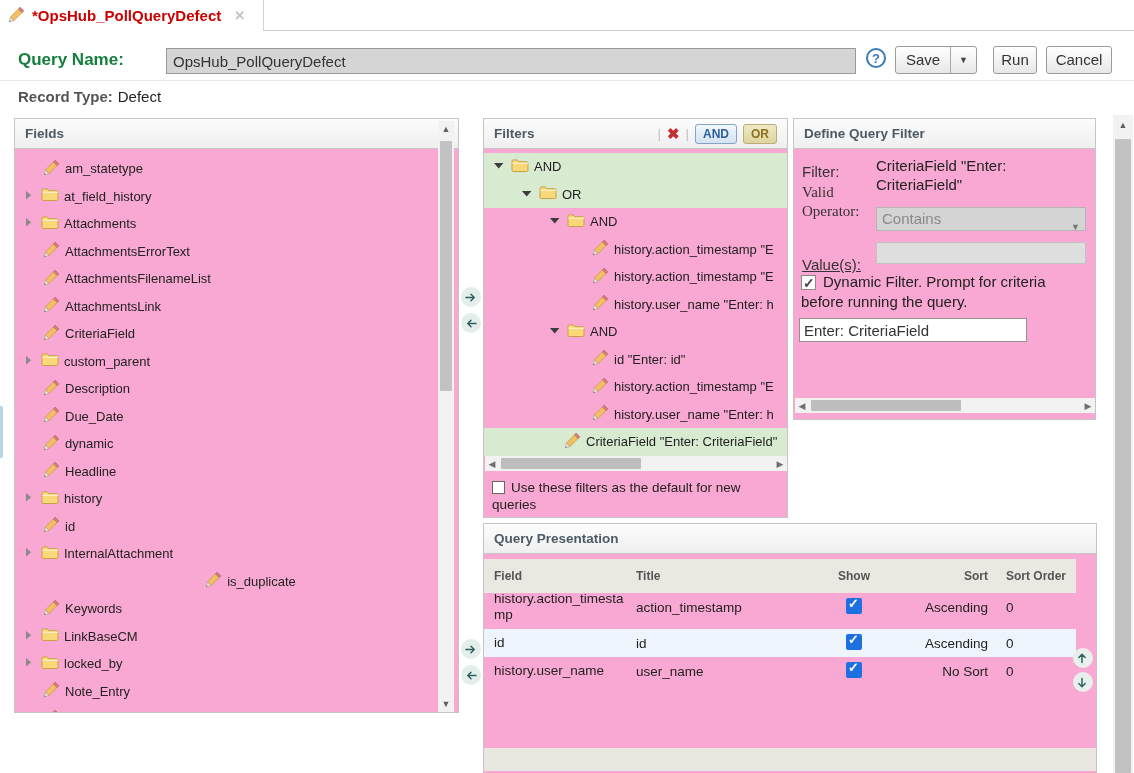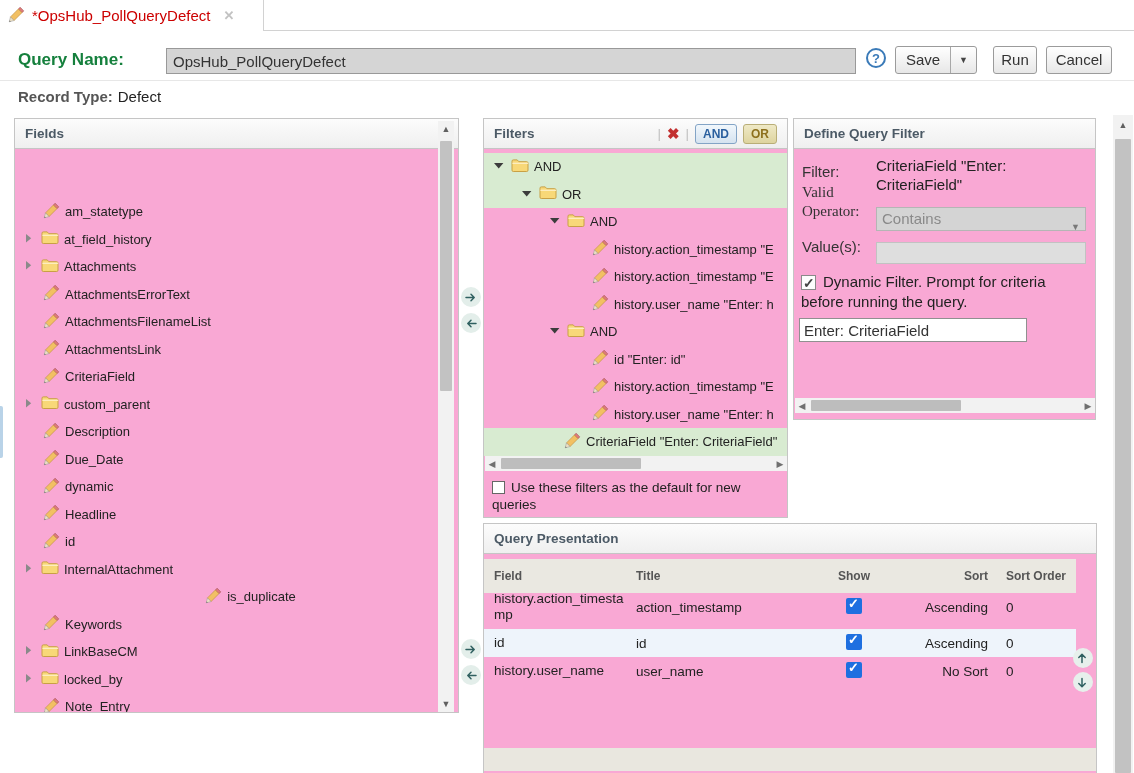--- a/index.html
+++ b/index.html
@@ -5,21 +5,21 @@
   * { margin:0; padding:0; box-sizing:border-box; }
   html,body { background:#fff; }
   .page {
     position:relative; width:1134px; height:773px; overflow:hidden;
     font-family:"Liberation Sans", sans-serif; font-size:13px; color:#222; background:#fff;
   }
   
   .tabbar { position:absolute; left:0; top:0; width:1134px; height:31px; background:#fff; border-bottom:1px solid #d2d2d2; }
   .tab { position:absolute; left:0; top:0; width:264px; height:31px; background:#fff;
          border-right:1px solid #d2d2d2; display:flex; align-items:center; padding-left:8px; gap:7px; }
-  .tab-title { color:#cc0000; font-weight:normal; font-size:15px; white-space:nowrap; }
+  .tab-title { color:#cc0000; font-weight:bold; font-size:15px; white-space:nowrap; }
   .tab-close { color:#c2c2c2; font-size:13px; font-weight:bold; margin-left:6px; cursor:default; }
   
   .toolbar-divider { position:absolute; left:0; top:80px; width:1134px; height:1px; background:#e7e7e7; }
   .qn-label { position:absolute; left:18px; top:50px; font-size:17px; font-weight:bold; color:#15803d; }
   .qn-input { position:absolute; left:166px; top:48px; width:690px; height:26px; background:#d5d5d5;
               border:1px solid #999; font-family:"Liberation Sans", sans-serif; font-size:15px; color:#333; padding:0 6px; }
   .help-icon { position:absolute; left:866px; top:48px; width:20px; height:20px; border:2px solid #3a7ab8;
                border-radius:50%; color:#3a7ab8; font-weight:bold; font-size:13px; text-align:center; line-height:17px; background:#fff; }
   .btn { position:absolute; top:46px; height:28px; background:linear-gradient(#ffffff,#e7e7e7);
          border:1px solid #9b9b9b; border-radius:3px; font-family:"Liberation Sans", sans-serif;
@@ -136,21 +136,21 @@
     <span class="rt-label">Record Type:</span><span class="rt-value">Defect</span>
   </div>
 
   <div class="left-sliver"></div>
 
   <div class="panel" id="fields-panel">
     <div class="panel-header">
       <span>Fields</span>
     </div>
     <div class="tree-body" id="fields-body">
-        <div class="tree-row" style="padding-left: 7px; margin-top: 43px;">
+        <div class="tree-row" style="padding-left: 7px;">
           <span class="sp16"></span>
           <span class="gap"></span>
           <span class="icon-svg"><svg width="17" height="17" viewBox="0 0 16 16">
               <path d="M11.4 1.2l3.4 3.4-1.7 1.7-3.4-3.4z" fill="#e07b7b" stroke="#a05050" stroke-width="0.6"></path>
               <path d="M9.7 2.9l3.4 3.4-7.4 7.4-3.4-3.4z" fill="#f2c063" stroke="#c09040" stroke-width="0.6"></path>
               <path d="M2.3 10.3l3.4 3.4-4.5 1.2z" fill="#efe2c4" stroke="#9a9a9a" stroke-width="0.5"></path>
               <path d="M1.2 14.9l1.4-.37-1-1z" fill="#555"></path>
             </svg></span>
           <span class="tlabel">am_statetype</span>
         </div>
@@ -267,20 +267,31 @@
         <div class="tree-row" style="padding-left: 7px;">
           <span class="sp16"></span>
           <span class="gap"></span>
           <span class="icon-svg"><svg width="17" height="17" viewBox="0 0 16 16">
               <path d="M11.4 1.2l3.4 3.4-1.7 1.7-3.4-3.4z" fill="#e07b7b" stroke="#a05050" stroke-width="0.6"></path>
               <path d="M9.7 2.9l3.4 3.4-7.4 7.4-3.4-3.4z" fill="#f2c063" stroke="#c09040" stroke-width="0.6"></path>
               <path d="M2.3 10.3l3.4 3.4-4.5 1.2z" fill="#efe2c4" stroke="#9a9a9a" stroke-width="0.5"></path>
               <path d="M1.2 14.9l1.4-.37-1-1z" fill="#555"></path>
             </svg></span>
           <span class="tlabel">Headline</span>
+        </div>
+        <div class="tree-row" style="padding-left: 7px;">
+          <span class="icon-svg"><svg width="14" height="11" viewBox="0 0 14 11">
+              <path d="M4 1l5.2 4.3L4 9.6z" fill="#8a8a8a"></path>
+            </svg></span>
+          <span class="gap"></span>
+          <span class="icon-svg"><svg width="18" height="15" viewBox="0 0 18 15">
+              <path d="M1 3.2q0-1.3 1.3-1.3h3.9l1.7 1.8h7.8q1.3 0 1.3 1.3v7.2q0 1.3-1.3 1.3H2.3q-1.3 0-1.3-1.3z" fill="#f8d878" stroke="#c8a045"></path>
+              <path d="M1.4 5.3h15.8" stroke="#fdf0c8" stroke-width="1.2" fill="none"></path>
+            </svg></span>
+          <span class="tlabel">history</span>
         </div>
         <div class="tree-row" style="padding-left: 7px;">
           <span class="sp16"></span>
           <span class="gap"></span>
           <span class="icon-svg"><svg width="17" height="17" viewBox="0 0 16 16">
               <path d="M11.4 1.2l3.4 3.4-1.7 1.7-3.4-3.4z" fill="#e07b7b" stroke="#a05050" stroke-width="0.6"></path>
               <path d="M9.7 2.9l3.4 3.4-7.4 7.4-3.4-3.4z" fill="#f2c063" stroke="#c09040" stroke-width="0.6"></path>
               <path d="M2.3 10.3l3.4 3.4-4.5 1.2z" fill="#efe2c4" stroke="#9a9a9a" stroke-width="0.5"></path>
               <path d="M1.2 14.9l1.4-.37-1-1z" fill="#555"></path>
             </svg></span>
@@ -534,21 +545,21 @@
     <div class="panel-header">
       <span>Define Query Filter</span>
     </div>
     <div class="dp-label" style="left:8px; top:44px;">Filter:</div>
     <div class="dp-value" style="left:82px; top:37px; width:210px;">CriteriaField "Enter: CriteriaField"</div>
     <div class="dp-label" style="left:8px; top:64px; width:68px; line-height:19px;font-family:Liberation Serif, serif;">Valid Operator:</div>
     <div class="dp-select" style="left:82px; top:88px; width:210px;">
       <span>Contains</span>
       <span class="sel-arrow">▼</span>
     </div>
-    <div class="dp-label" style="left:8px; top:119px;">Value(s):</div>
+    <div class="dp-label" style="left:8px; top:137px;text-decoration:underline;">Value(s):</div>
     <div class="dp-input-dis" style="left:82px; top:123px; width:210px;"></div>
     <div class="dyn-wrap">
       <span class="cb-check"></span><span>Dynamic Filter. Prompt for criteria before running the query.</span>
     </div>
     <input class="crit-input" value="Enter: CriteriaField" style="">
     <div class="hscroll" style="left:1px; top:279px; width:300px;">
       <div class="harrow">◀</div>
       <div class="hthumb" style="width:150px; margin-left:2px;"></div>
       <div class="harrow" style="margin-left:auto;">▶</div>
     </div>

